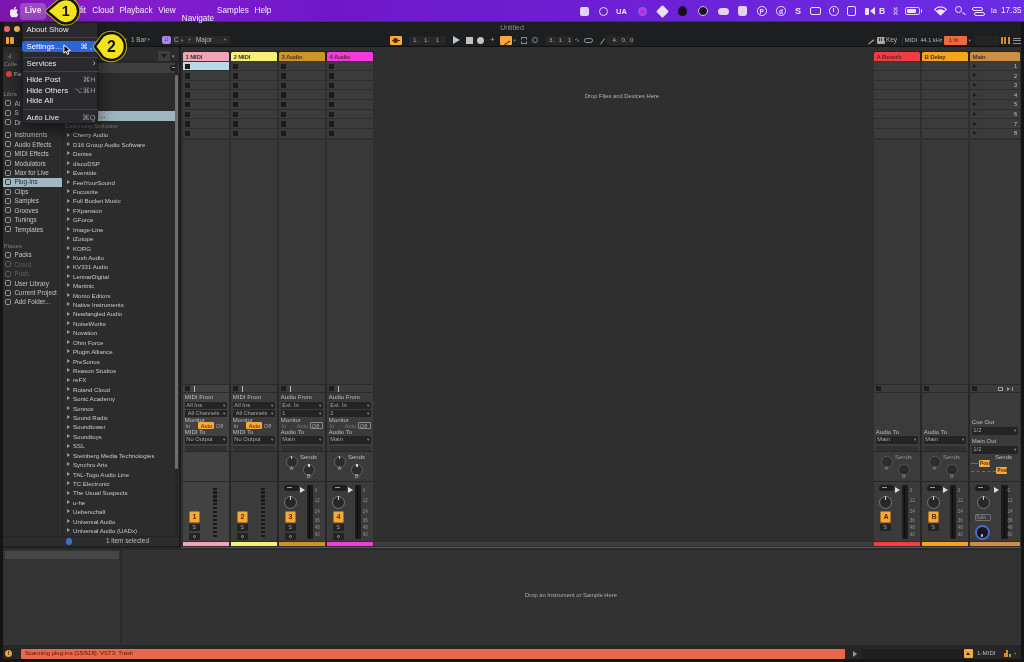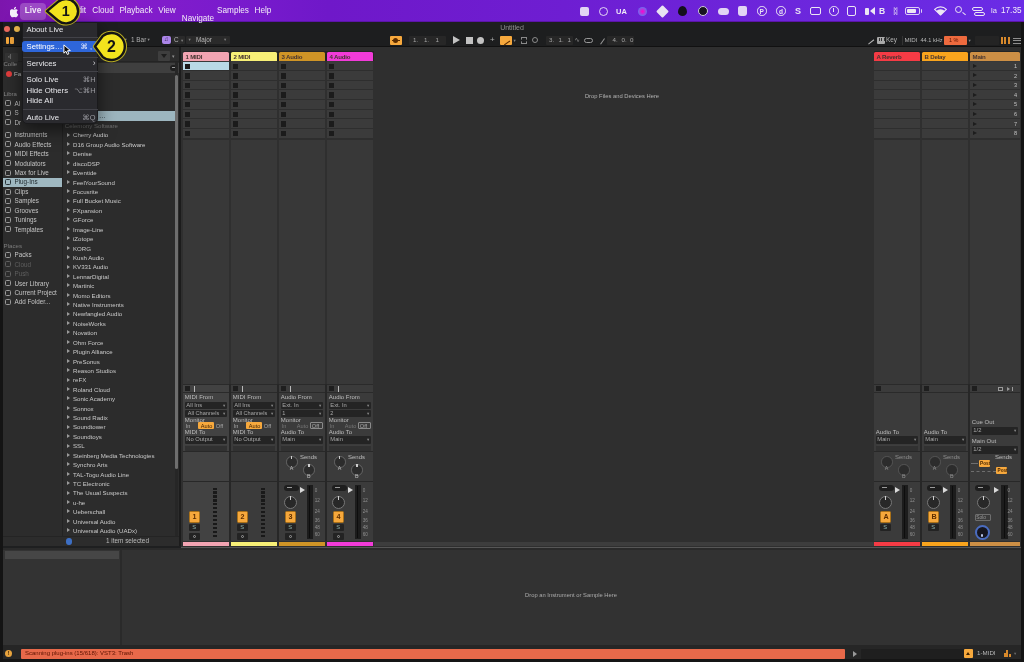--- a/index.html
+++ b/index.html
@@ -722,30 +722,30 @@
       <path d="M6.5 9.2L2.2 4.9a6.1 6.1 0 018.6 0z" fill="#ece6f4"></path>
       <path d="M6.5 9.2L0.6 3.3a8.3 8.3 0 0111.8 0L6.5 9.2" fill="none" stroke="#ece6f4" stroke-width="1.1"></path>
     </svg>
     <div class="ab" style="left:955px;top:6px;width:7px;height:7px;border:1.4px solid #ece6f4;border-radius:50%;z-index:52;"></div>
     <div class="ab" style="left:961.5px;top:12.5px;width:3.5px;height:1.4px;background:#ece6f4;transform:rotate(40deg);z-index:52;"></div>
     <div class="ab" style="left:972px;top:7px;width:11px;height:4px;border:1.1px solid #ece6f4;border-radius:2.5px;z-index:52;"></div>
     <div class="ab" style="left:974px;top:11.8px;width:11px;height:4px;border:1.1px solid #ece6f4;border-radius:2.5px;z-index:52;"></div>
     <div class="ab" style="left:991px;top:6px;font-size:7.5px;color:#ece6f4;z-index:52;">la</div>
     <div class="ab" style="left:1001px;top:5.8px;font-size:8.2px;color:#f3edf8;z-index:52;">17.35</div>
     <div class="ab" style="left:21.6px;top:22px;width:76.7px;height:102px;background:#2a2a2e;border-radius:0 0 5px 5px;z-index:55;box-shadow:0 6px 18px rgba(0,0,0,.55);border:0.5px solid #1a1a1c;"></div>
-    <div class="ab" style="left:26.5px;top:24.5px;font-size:7.8px;line-height:9.8px;color:#e8e8ec;z-index:57;white-space:nowrap;">About Live</div>
+    <div class="ab" style="left:26.5px;top:24.5px;font-size:7.8px;line-height:9.8px;color:#e8e8ec;z-index:57;white-space:nowrap;">About Show</div>
     <div class="ab" style="left:22.6px;top:37.4px;width:75px;height:1px;background:#424248;z-index:57;"></div>
     <div class="ab" style="left:22.3px;top:40.8px;width:75.4px;height:11.4px;background:#2e66da;border-radius:3px;z-index:56;"></div>
     <div class="ab" style="left:26.5px;top:41.6px;font-size:7.8px;line-height:9.8px;color:#ffffff;z-index:57;white-space:nowrap;">Settings…</div>
     <div class="ab" style="left:0;top:41.8px;width:92px;text-align:right;font-size:7.4px;line-height:9.2px;color:#e8ecff;z-index:57;white-space:nowrap;">⌘ ,</div>
     <div class="ab" style="left:22.6px;top:57.4px;width:75px;height:1px;background:#424248;z-index:57;"></div>
     <div class="ab" style="left:26.5px;top:58.7px;font-size:7.8px;line-height:9.8px;color:#e8e8ec;z-index:57;white-space:nowrap;">Services</div>
     <div class="ab" style="left:0;top:58.3px;width:95.5px;text-align:right;font-size:8.4px;line-height:10.5px;color:#cfcfd4;z-index:57;white-space:nowrap;">›</div>
     <div class="ab" style="left:22.6px;top:70.8px;width:75px;height:1px;background:#424248;z-index:57;"></div>
-    <div class="ab" style="left:26.5px;top:75.0px;font-size:7.8px;line-height:9.8px;color:#e8e8ec;z-index:57;white-space:nowrap;">Solo Live</div>
+    <div class="ab" style="left:26.5px;top:75.0px;font-size:7.8px;line-height:9.8px;color:#e8e8ec;z-index:57;white-space:nowrap;">Hide Post</div>
     <div class="ab" style="left:0;top:75.2px;width:95.5px;text-align:right;font-size:7.4px;line-height:9.2px;color:#9a9aa0;z-index:57;white-space:nowrap;">⌘H</div>
     <div class="ab" style="left:26.5px;top:85.6px;font-size:7.8px;line-height:9.8px;color:#e8e8ec;z-index:57;white-space:nowrap;">Hide Others</div>
     <div class="ab" style="left:0;top:85.8px;width:95.5px;text-align:right;font-size:7.4px;line-height:9.2px;color:#9a9aa0;z-index:57;white-space:nowrap;">⌥⌘H</div>
     <div class="ab" style="left:26.5px;top:96.4px;font-size:7.8px;line-height:9.8px;color:#e8e8ec;z-index:57;white-space:nowrap;">Hide All</div>
     <div class="ab" style="left:22.6px;top:109.2px;width:75px;height:1px;background:#424248;z-index:57;"></div>
     <div class="ab" style="left:26.5px;top:113.2px;font-size:7.8px;line-height:9.8px;color:#e8e8ec;z-index:57;white-space:nowrap;">Auto Live</div>
     <div class="ab" style="left:0;top:113.4px;width:95.5px;text-align:right;font-size:7.4px;line-height:9.2px;color:#9a9aa0;z-index:57;white-space:nowrap;">⌘Q</div>
     <svg width="9" height="11.7" viewBox="0 0 10 13" style="position:absolute;left:62.5px;top:43.5px;z-index:60">
       <path d="M1 1 L1 10.2 L3.3 8.1 L4.8 11.6 L6.5 10.9 L5 7.5 L8.2 7.3 Z" fill="#0a0a0a" stroke="#fff" stroke-width="1.1"></path>
     </svg>

